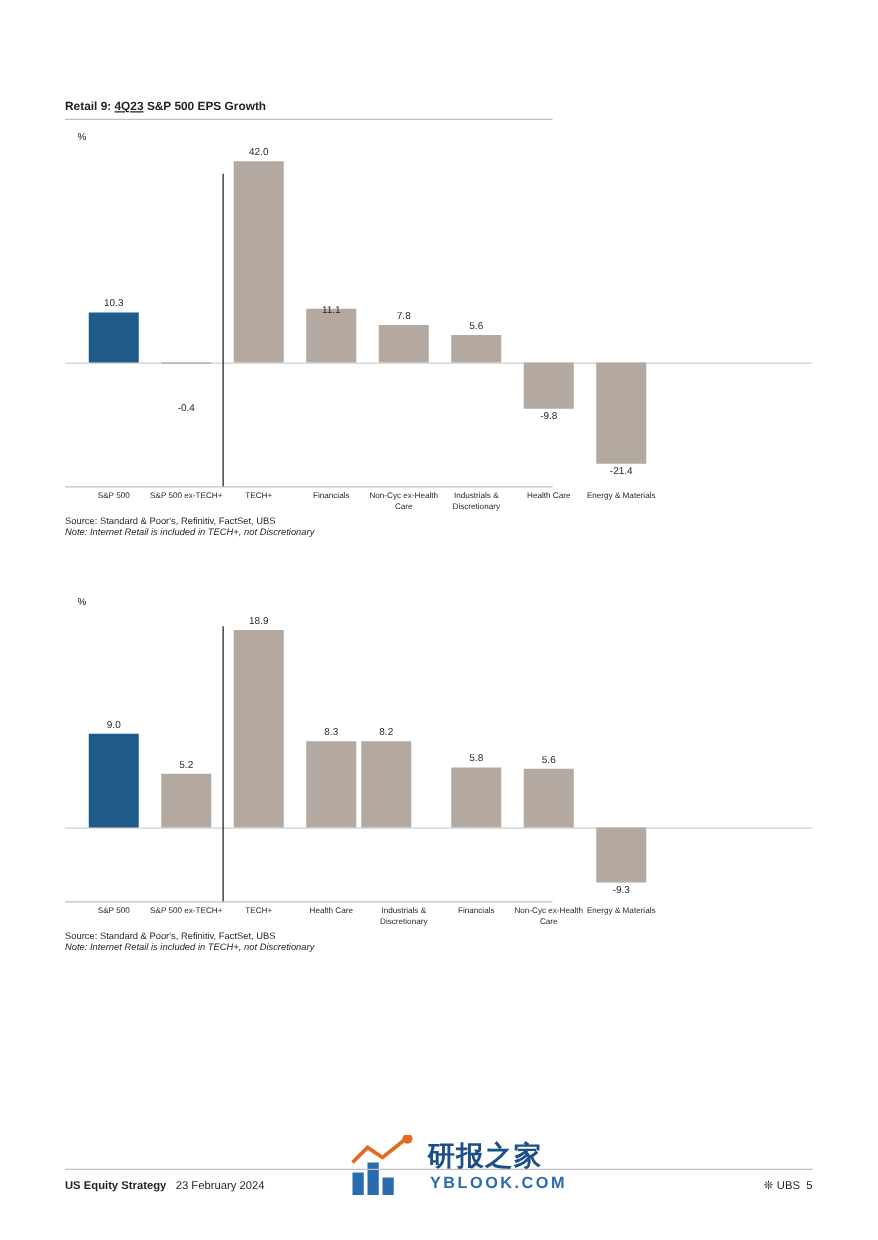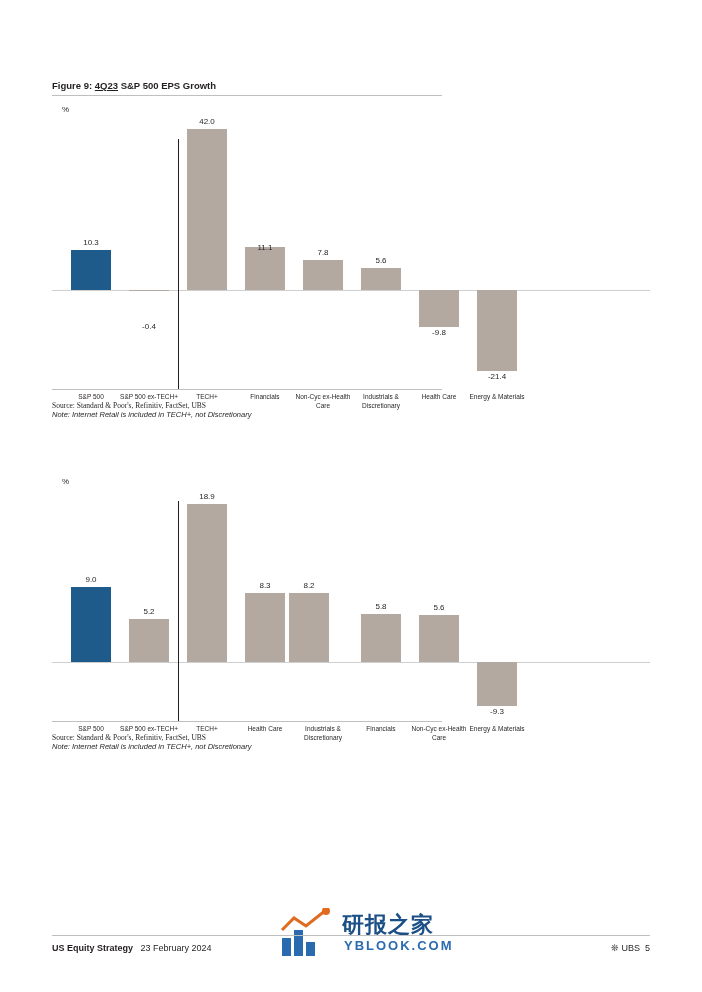--- a/index.html
+++ b/index.html
@@ -31,21 +31,21 @@
   .bar .rect{position:absolute;left:0;width:100%;}
   .bar .val{
     position:absolute;left:50%;transform:translateX(-50%);
     font-size:8px;white-space:nowrap;color:#231f20;
   }
   .cats{position:absolute;left:0;right:0;}
   .cat{
     position:absolute;text-align:center;font-size:6.5px;line-height:1.35;
     color:#231f20;
   }
-  .src{font-size:7.5px;color:#231f20;margin-top:7px;font-family:Liberation Serif, serif;}
+  .src{font-size:7.5px;color:#231f20;margin-top:18px;}
   .note{font-size:7.5px;font-style:italic;color:#231f20;}
   .src-wrap{border-top:1px solid #bfbfbf;padding-top:4px;width:390px;}
   
   .footer{
     position:absolute;left:52px;right:52px;bottom:30px;height:26px;
     border-top:1px solid #bfbfbf;
   }
   .footer-inner{position:relative;padding-top:7px;}
   .f-left{font-size:9px;}
   .f-left b{font-weight:bold;}
@@ -66,21 +66,21 @@
   }
   .wm-logo{position:absolute;left:0;top:0;width:54px;height:50px;}
 </style>
 </head>
 <body>
 
 <div class="page">
 
   <div class="figure" id="fig0" style="top:80px;">
     <div class="fig-title">
-      <span>Figure 9:</span>
+      <span>Retail 9:</span>
       <span class="u">4Q23</span>
       <span>S&amp;P 500 EPS Growth</span>
     </div>
     <div class="axis-unit">%</div>
     <div class="chart">
       <div class="plot" id="plot0" style="height:275px;">
           <div class="zeroline" style="top: 175.694px;"></div>
           <div class="bar" style="left: 19px; top: 0px; width: 40px; height: 275px;">
             <div class="rect" style="top: 136.354px; height: 39.3403px; background: rgb(31, 91, 138);"></div>
             <div class="val" style="top: 124.354px;">10.3</div>

